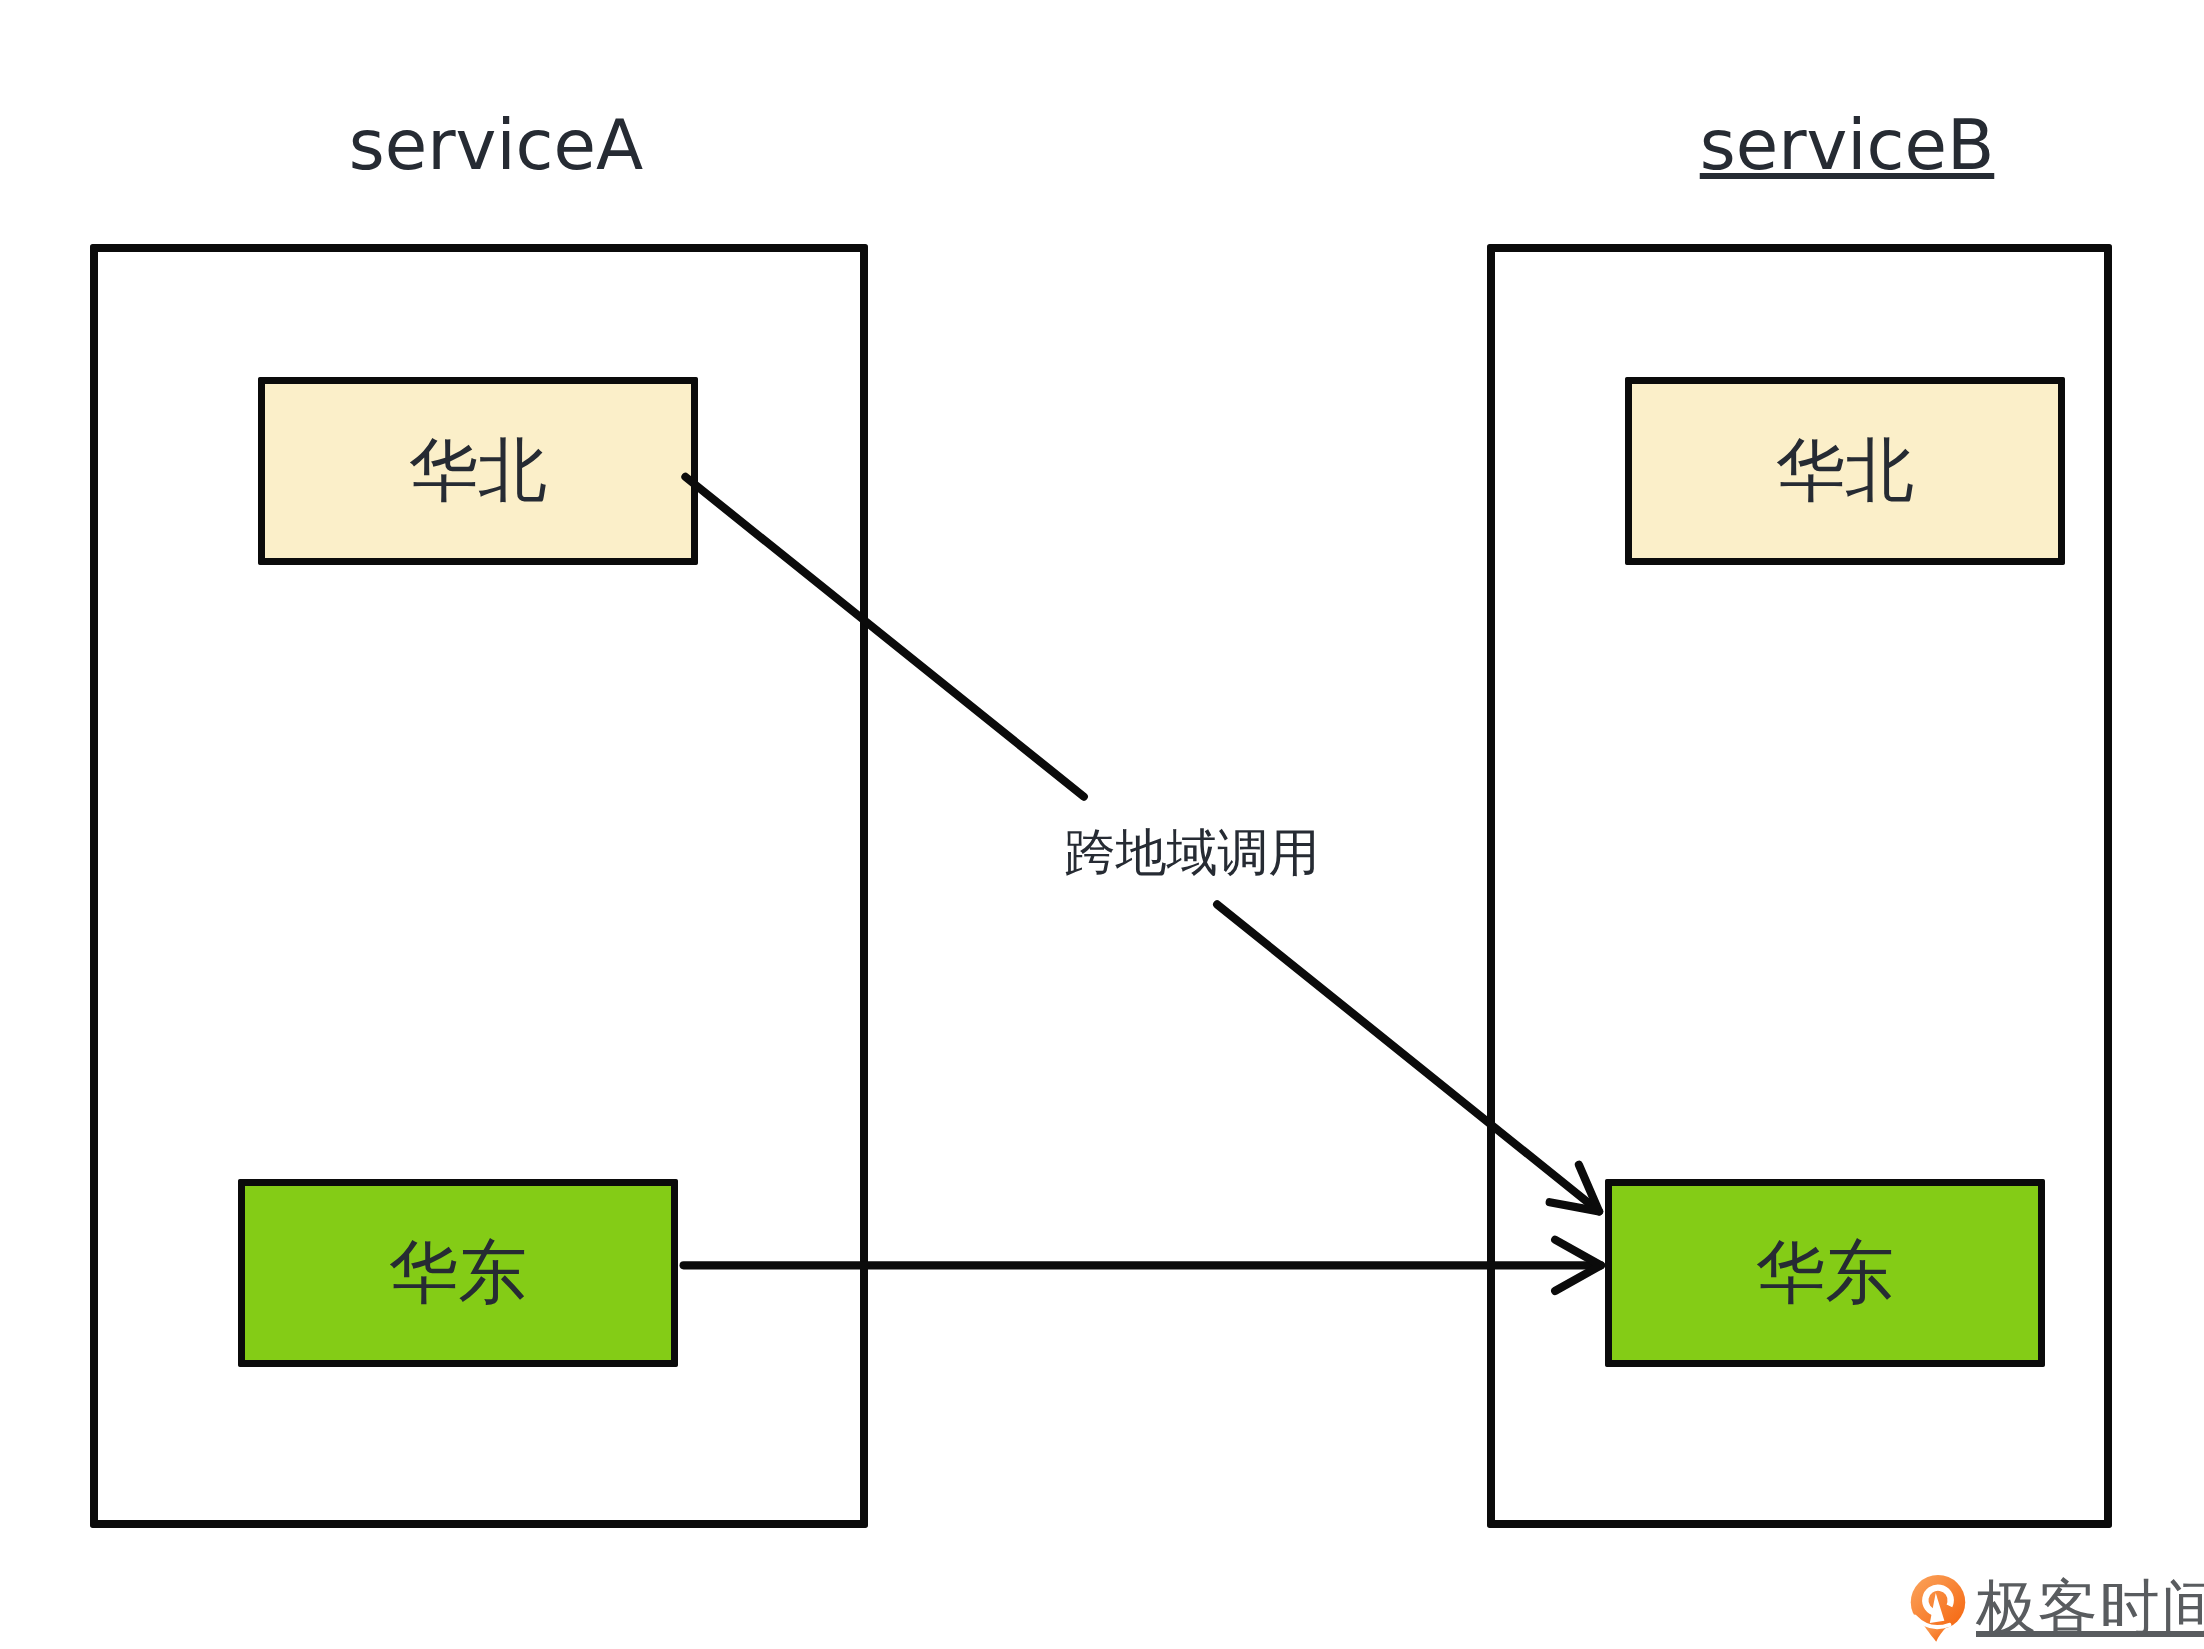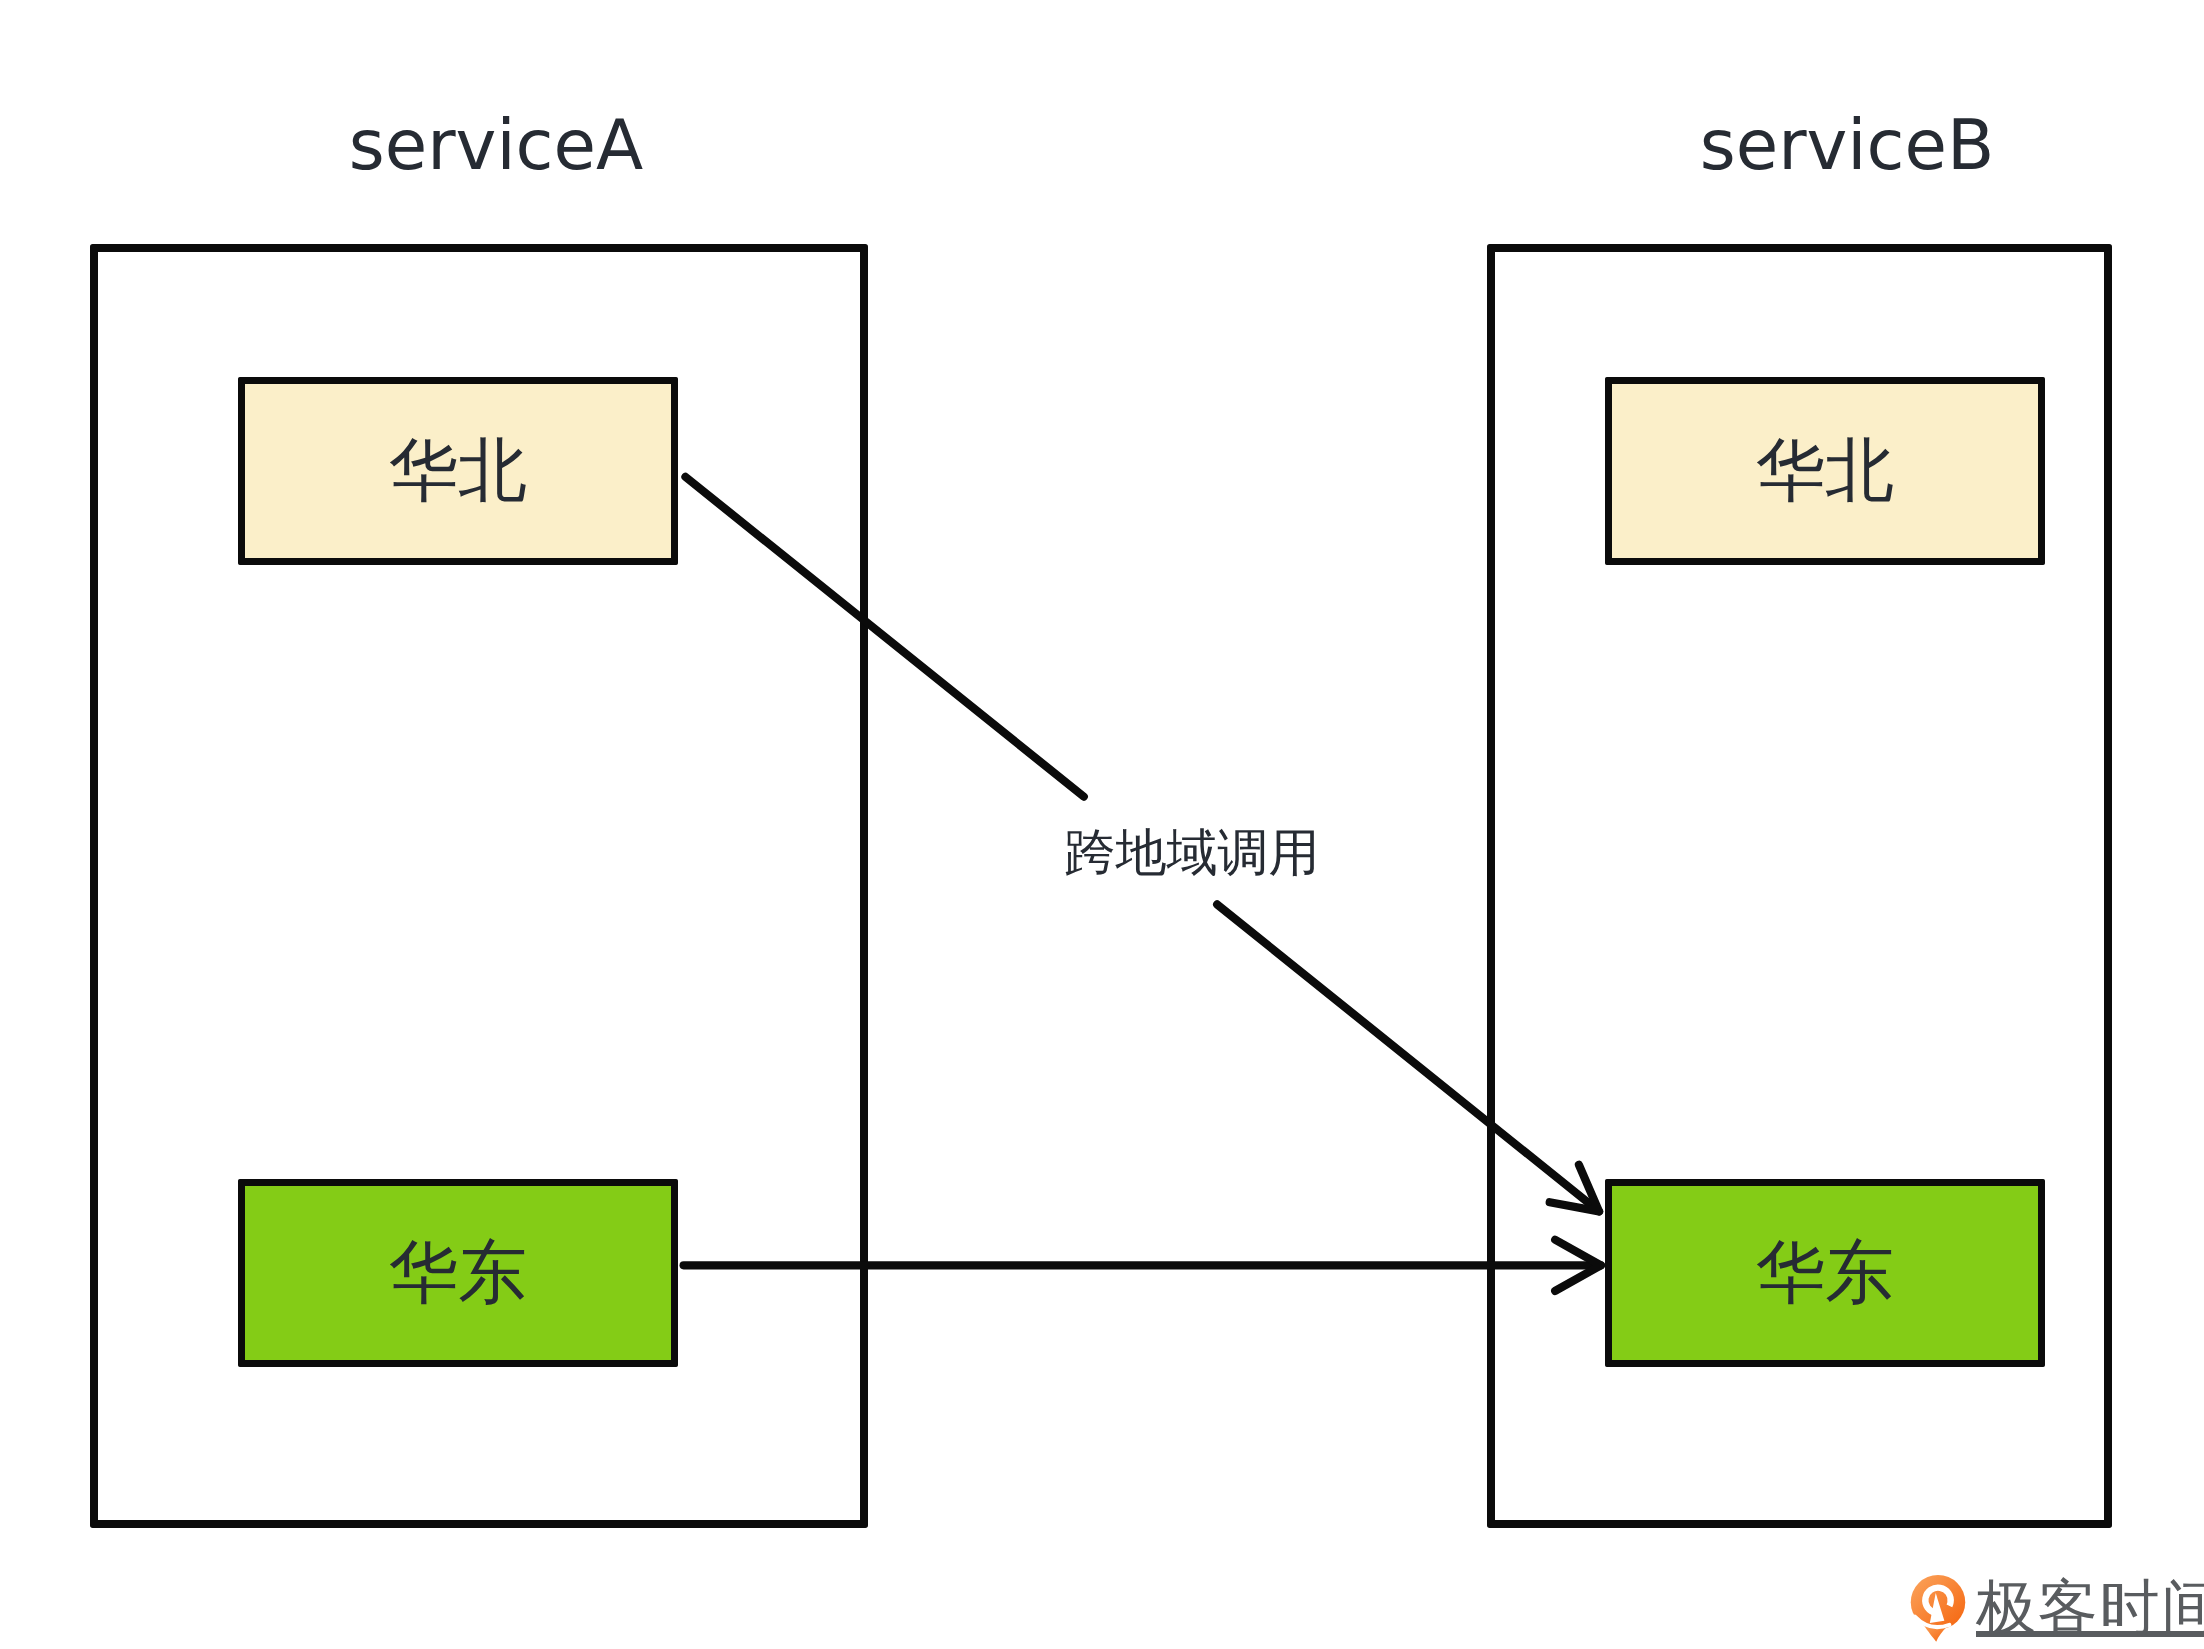--- a/index.html
+++ b/index.html
@@ -31,30 +31,30 @@
     box-sizing: border-box;
     border: 7.3px solid #0b0b0b;
     border-radius: 1.8px;
     display: flex;
     align-items: center;
     justify-content: center;
     font-size: 69px;
     color: #262b33;
     white-space: nowrap;
   }
-  .region-north { background: #fbefc9; }
+  .region-north { background: #fbefc9; margin-left: 20px; }
   .region-east  { background: #84cc16; }
   #svc-a        { left: 90px;   top: 244px; width: 778px; height: 1284px; }
   #svc-b        { left: 1487px; top: 244px; width: 625px; height: 1284px; }
   #box-a-north  { left: 238px;  top: 377px;  width: 440px; height: 188px; }
   #box-a-east   { left: 238px;  top: 1179px; width: 440px; height: 188px; }
   #box-b-north  { left: 1605px; top: 377px;  width: 440px; height: 188px; }
   #box-b-east   { left: 1605px; top: 1179px; width: 440px; height: 188px; }
   #title-a { left: 448px;  top: 145px; }
-  #title-b { left: 1799px; top: 145px; }
+  #title-b { left: 1799px; top: 145px; text-decoration: underline; }
   #arrows-layer {
     position: absolute; left: 0; top: 0;
     width: 2205px; height: 1649px;
     pointer-events: none;
   }
   .arrow-stroke {
     stroke: #0b0b0b;
     stroke-width: 9;
     stroke-linecap: round;
     stroke-linejoin: round;

